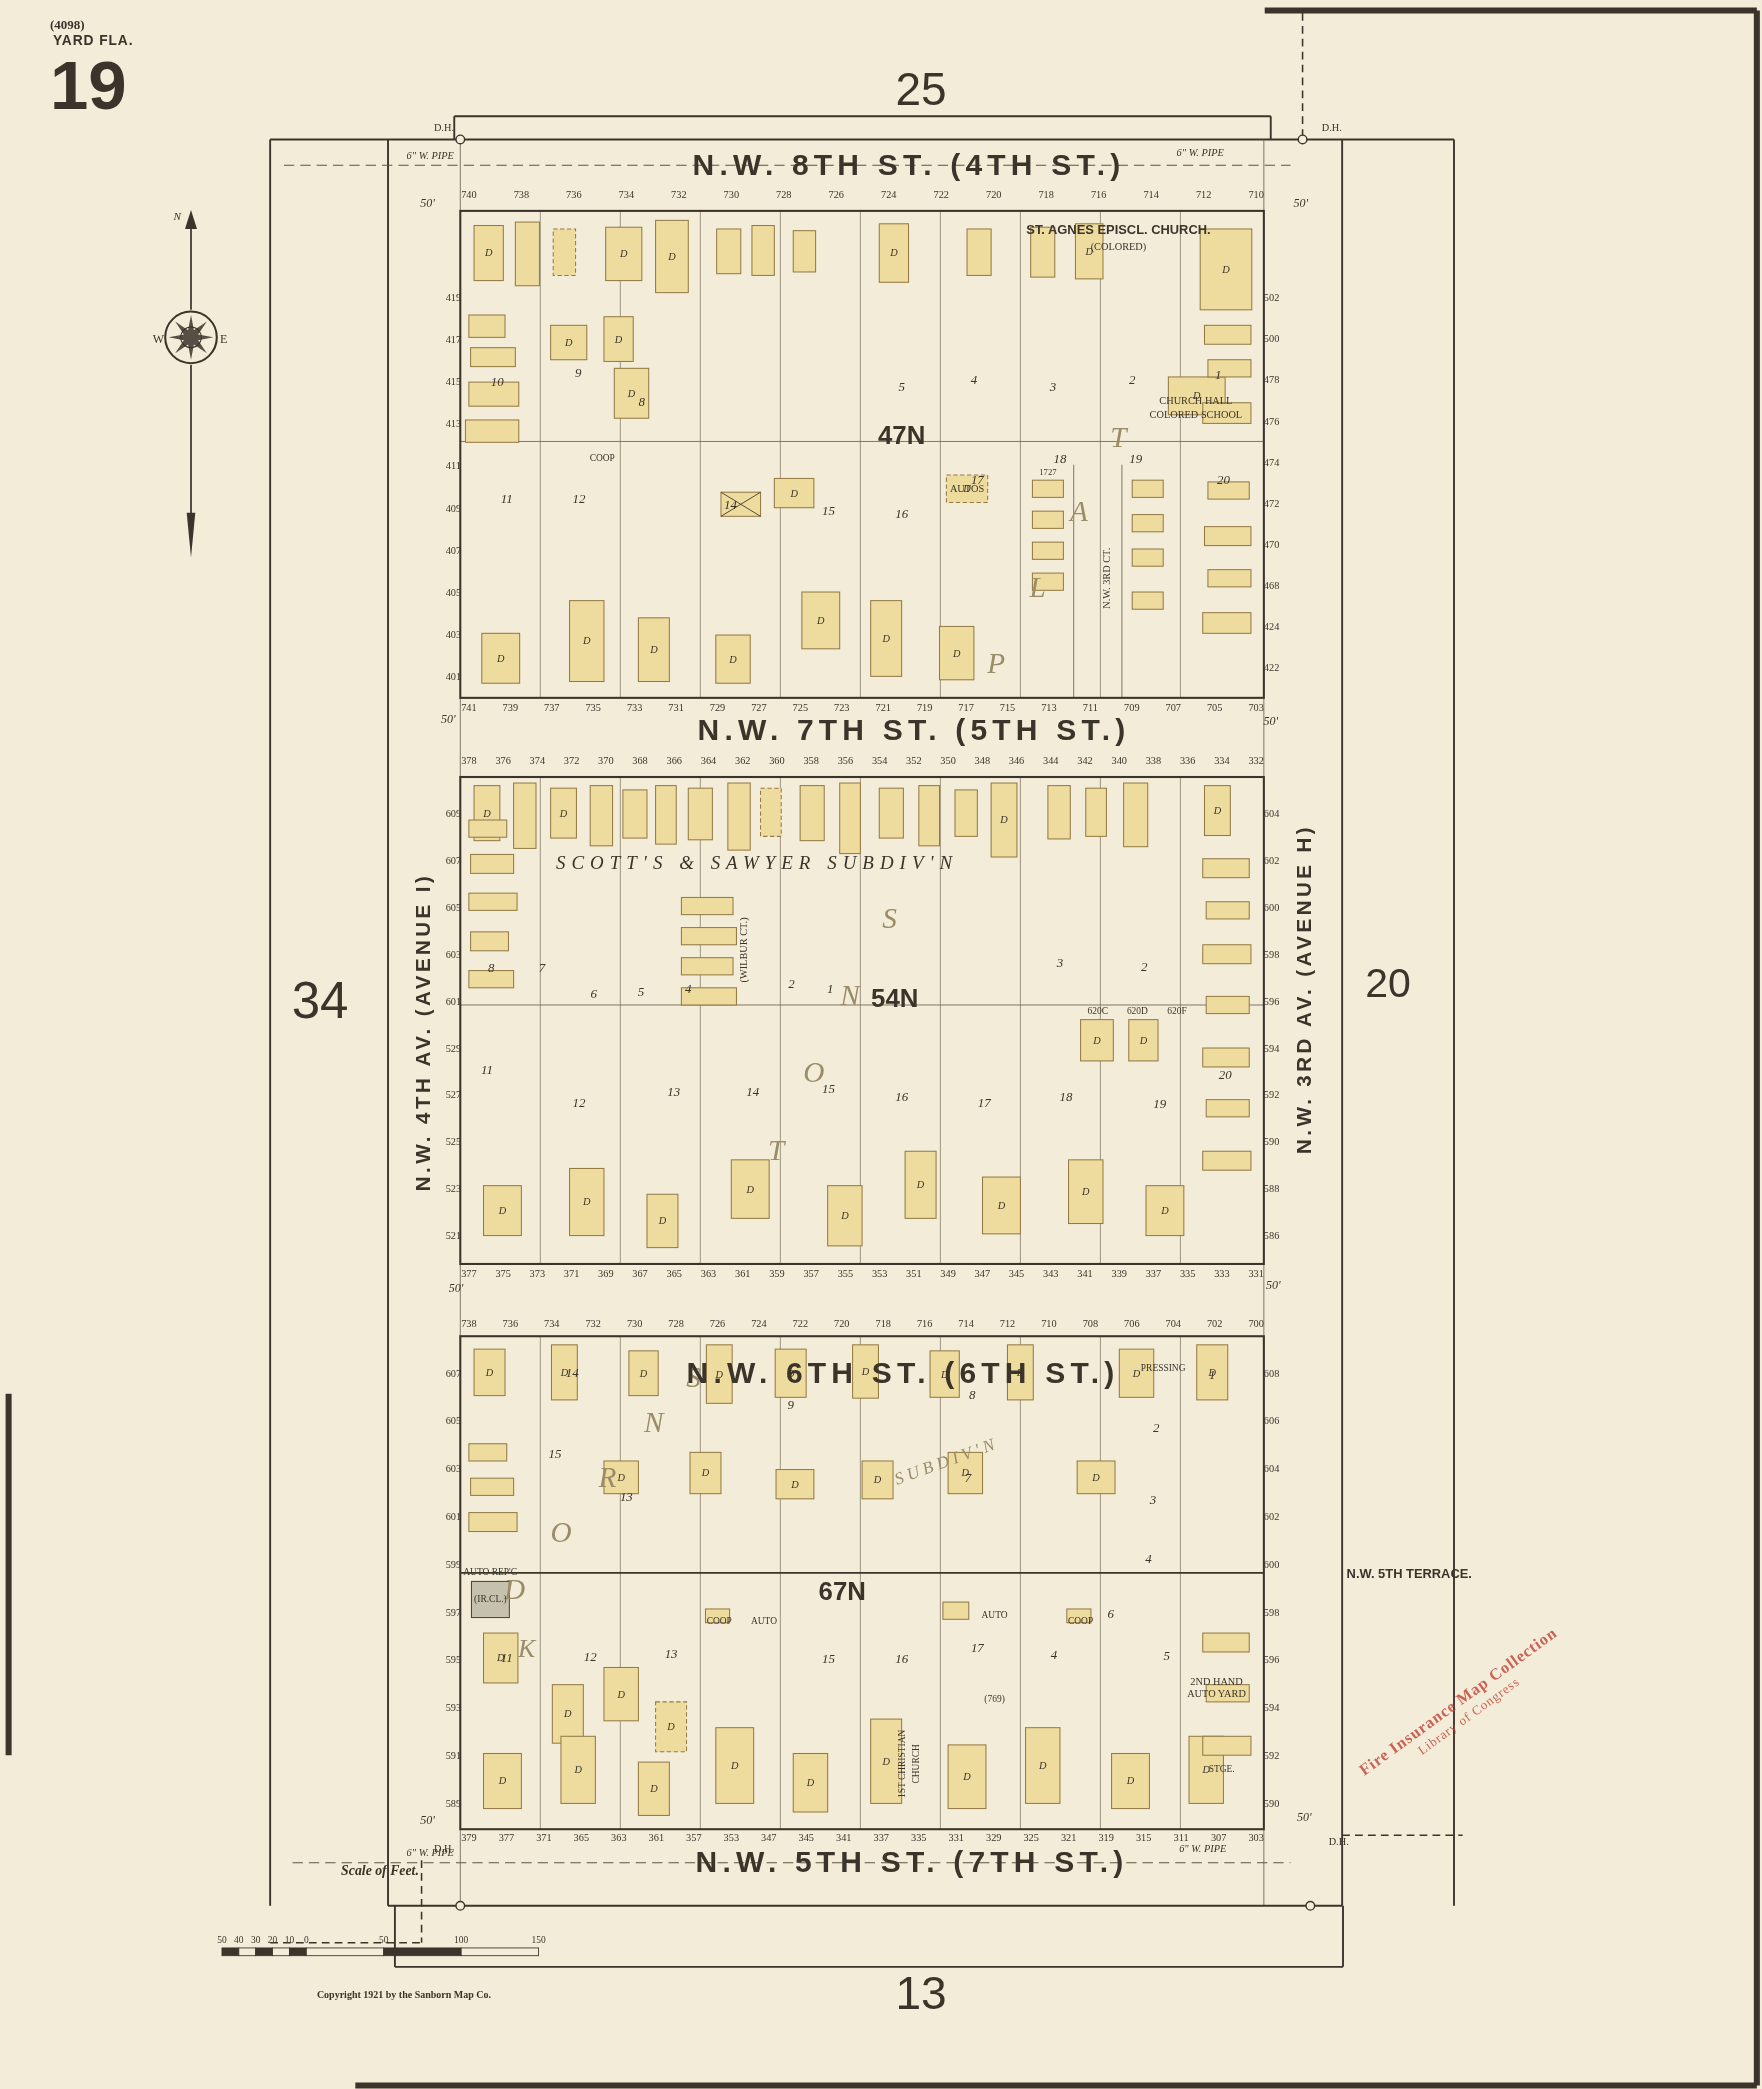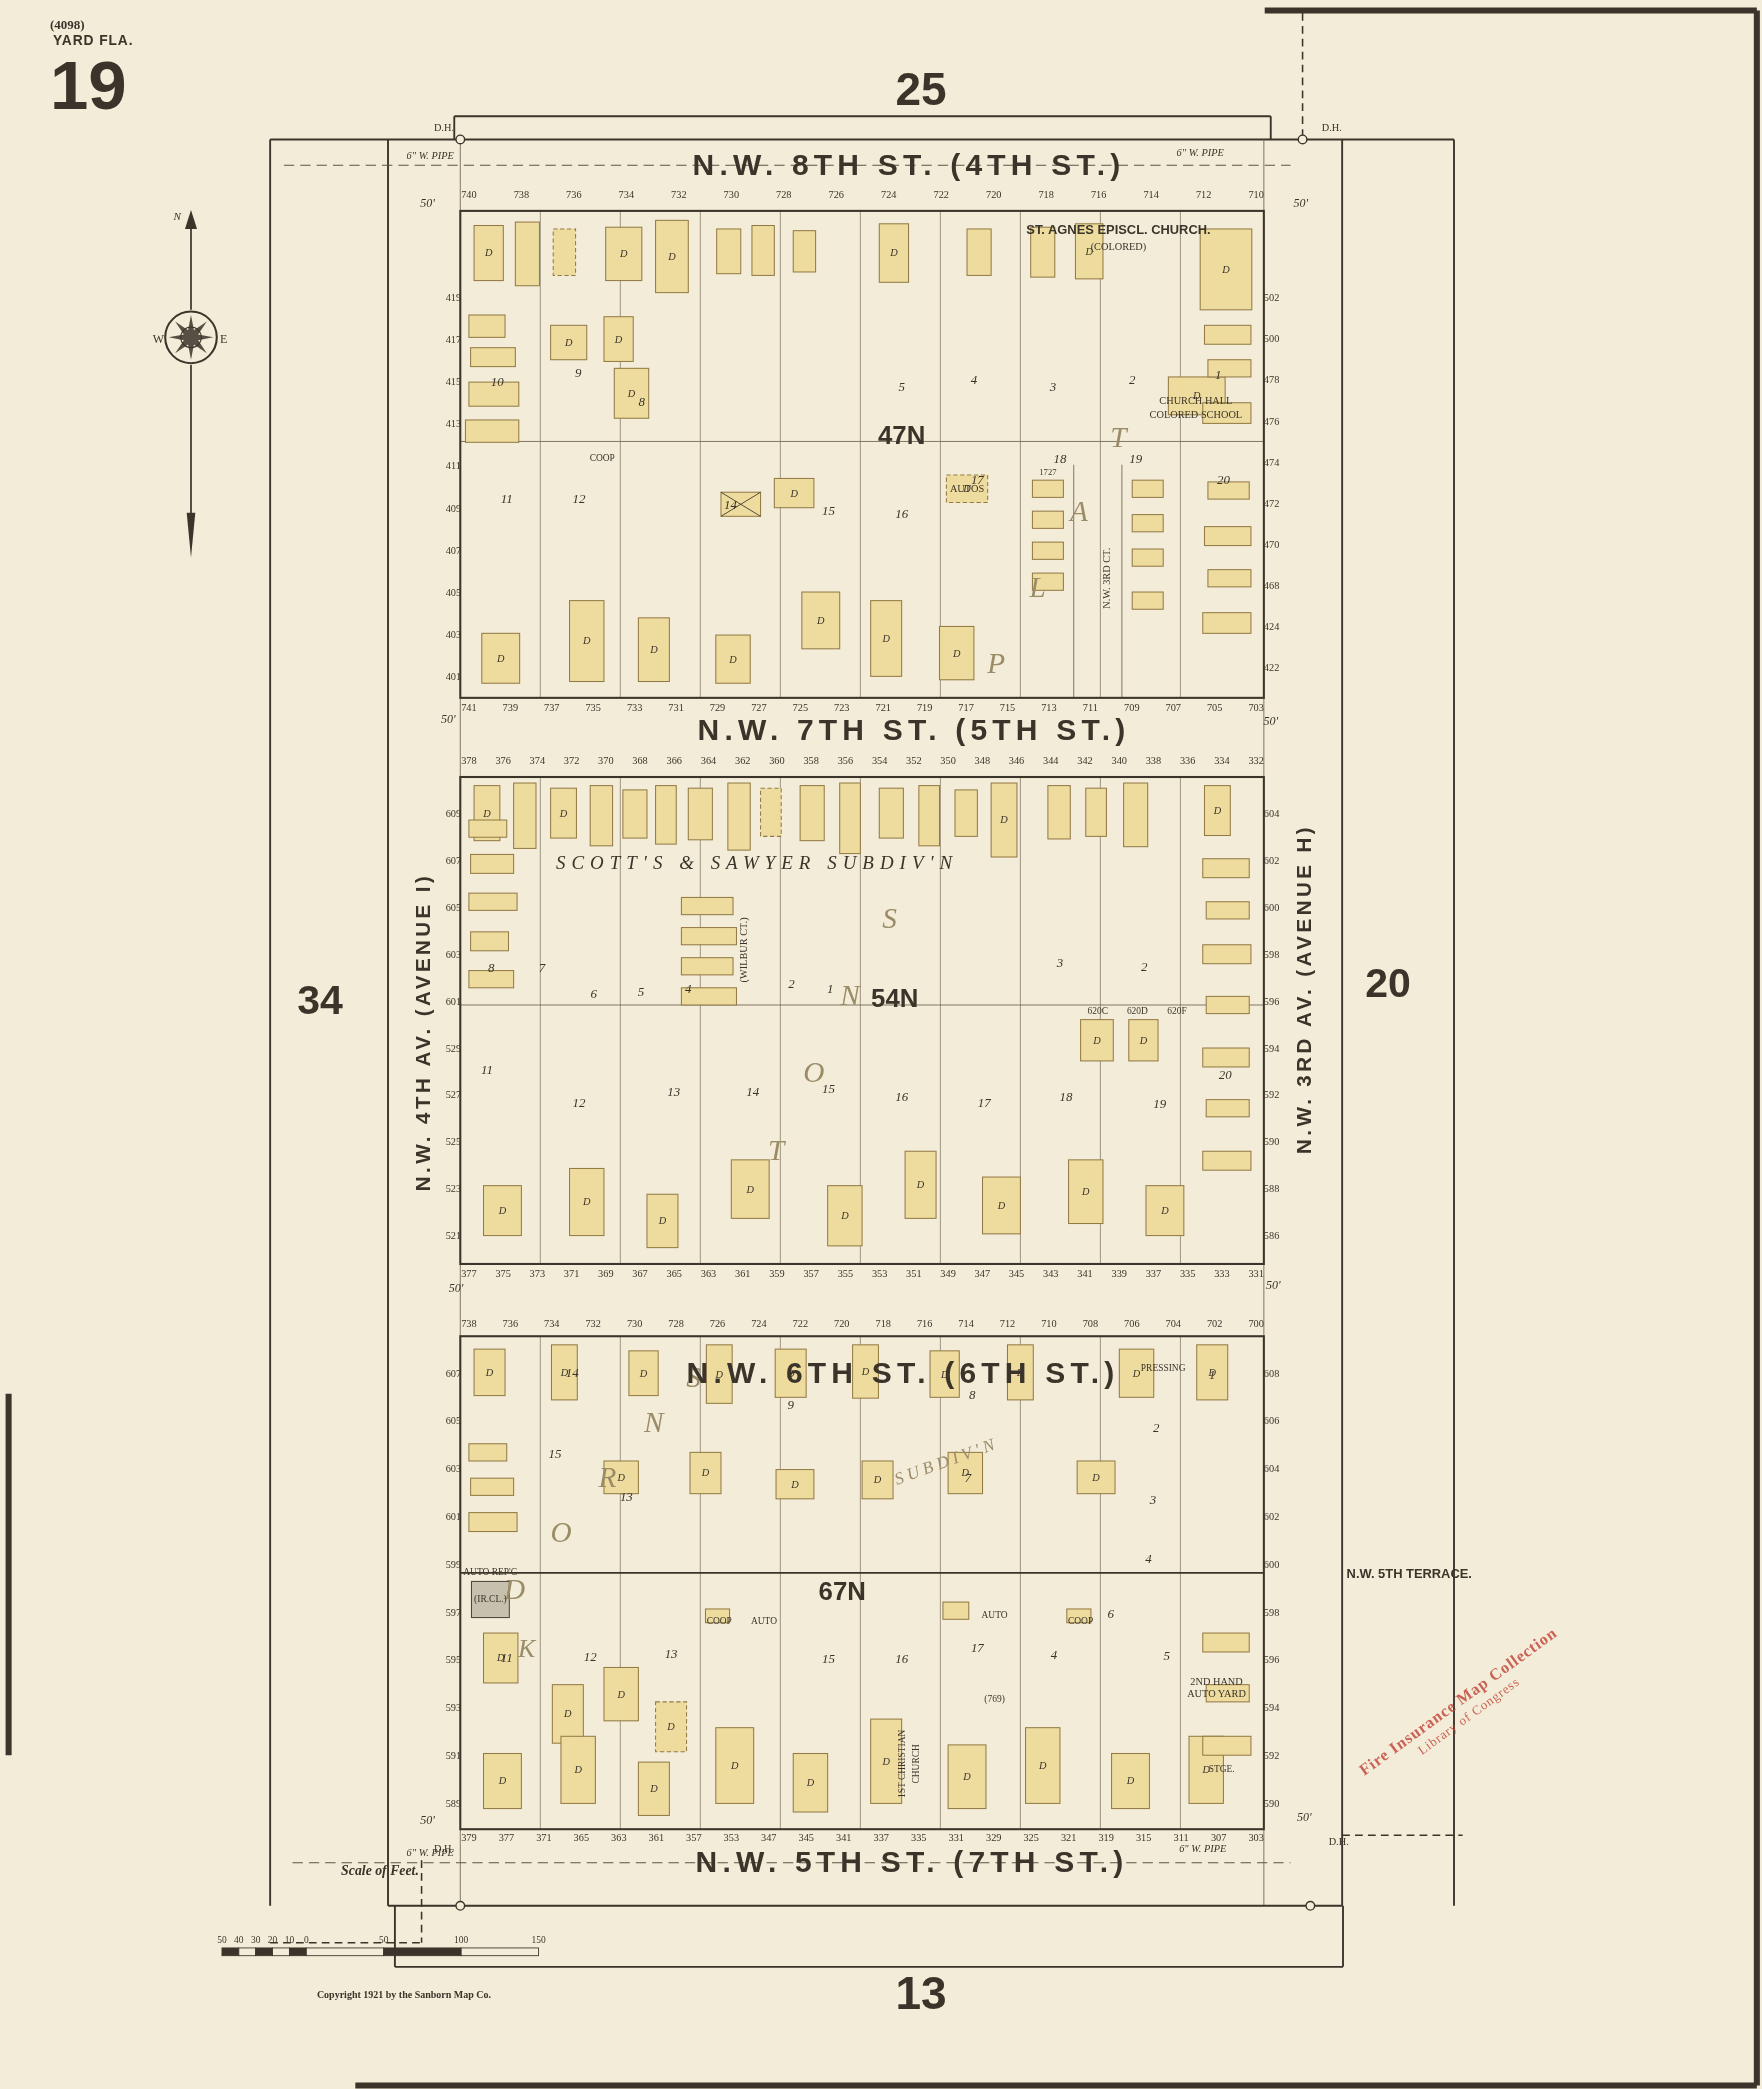--- a/index.html
+++ b/index.html
@@ -1,20 +1,20 @@
 <!DOCTYPE html>
 <html style="font-size:13.8px"><head>
 <meta charset="utf-8">
 <style>
   html,body{margin:0;padding:0;background:#ddd4bd;}
   .sheet{position:relative;width:1762px;height:2090px;background:#f3ecd8;overflow:hidden;
          font-family:"Liberation Sans",sans-serif;color:#3a342a;}
   svg#map{position:absolute;left:0;top:0;}
   .abs{position:absolute;transform:translate(-50%,-50%);white-space:nowrap;}
-  .big{font-weight:700;font-family:"Liberation Sans",sans-serif;}
+  .big{font-weight:400;font-family:"Liberation Sans",sans-serif;}
   .street{font-weight:700;letter-spacing:5.2px;font-size:30px;}
   .vert{transform:translate(-50%,-50%) rotate(-90deg);}
   .hdr{position:absolute;white-space:nowrap;}
   .serif{font-family:"Liberation Serif",serif;font-weight:bold;}
   .stamp{position:absolute;left:1463px;top:1708px;transform:translate(-50%,-50%) rotate(-36deg);
          color:#c2453a;opacity:.82;text-align:center;font-family:"Liberation Serif",serif;letter-spacing:0.9px;}
   .stamp .l1{font-size:16.3px;font-weight:700;}
   .stamp .l2{font-size:13px;}
 </style>
 </head>
@@ -647,21 +647,21 @@
       <text x="536" y="2258" text-anchor="middle" font-size="11" fill="#3a342a" font-family="&quot;Liberation Serif&quot;,serif" font-weight="400" font-style="normal">100</text>
       <text x="626" y="2258" text-anchor="middle" font-size="11" fill="#3a342a" font-family="&quot;Liberation Serif&quot;,serif" font-weight="400" font-style="normal">150</text>
     </svg>
 
   <div class="hdr serif" style="left:50px;top:17px;font-size:13px">(4098)</div>
   <div class="hdr" style="left:53px;top:33px;font-size:13.8px;font-weight:700;letter-spacing:0.9px">YARD FLA.</div>
   <div class="hdr" style="left:50px;top:46px;font-size:69px;font-weight:700">19</div>
 
   <div class="abs big" style="left:921px;top:89px;font-size:46px">25</div>
   <div class="abs big" style="left:921px;top:1993px;font-size:46px">13</div>
-  <div class="abs big" style="left:320px;top:1000px;font-size:41px">34</div>
+  <div class="abs big" style="left:320px;top:1000px;font-size:51px">34</div>
   <div class="abs big" style="left:1388px;top:983px;font-size:41px">20</div>
 
   <div class="abs street" style="left:909px;top:165px">N.W. 8TH ST. (4TH ST.)</div>
   <div class="abs street" style="left:914px;top:730px">N.W. 7TH ST. (5TH ST.)</div>
   <div class="abs street" style="left:903px;top:1373px">N.W. 6TH ST. (6TH ST.)</div>
   <div class="abs street" style="left:912px;top:1862px">N.W. 5TH ST. (7TH ST.)</div>
   <div class="abs street vert" style="left:423px;top:1032px;font-size:20.6px;letter-spacing:3.4px">N.W. 4TH AV. (AVENUE I)</div>
   <div class="abs street vert" style="left:1304px;top:989px;font-size:20.6px;letter-spacing:3.4px">N.W. 3RD AV. (AVENUE H)</div>
 
   <div class="abs serif" style="left:380px;top:1871px;font-size:13.8px;font-style:italic">Scale of Feet.</div>

